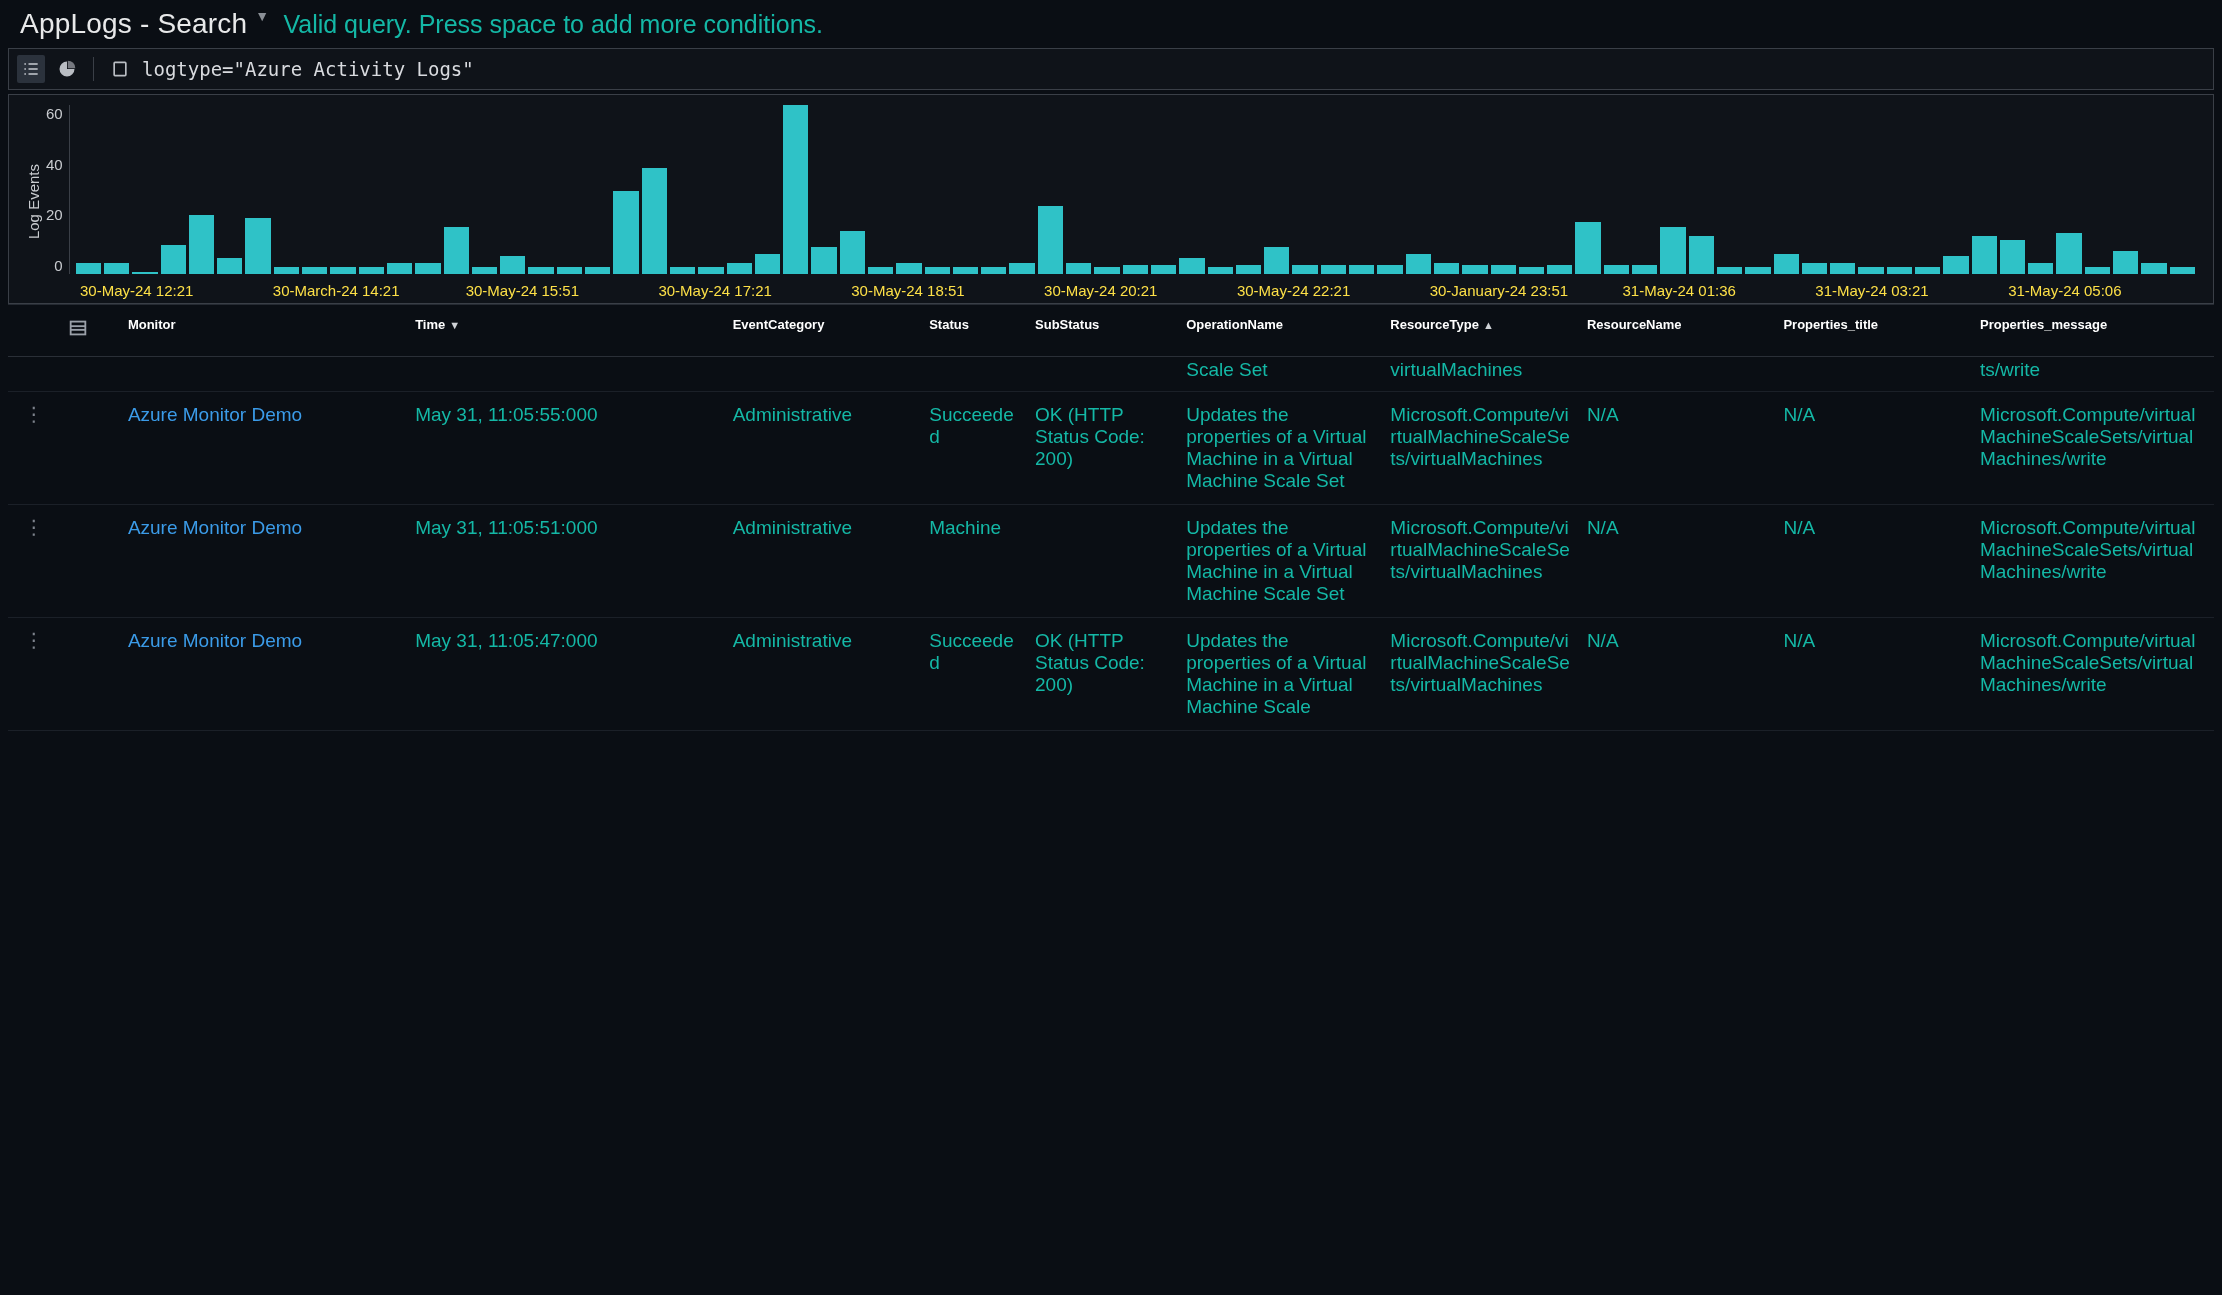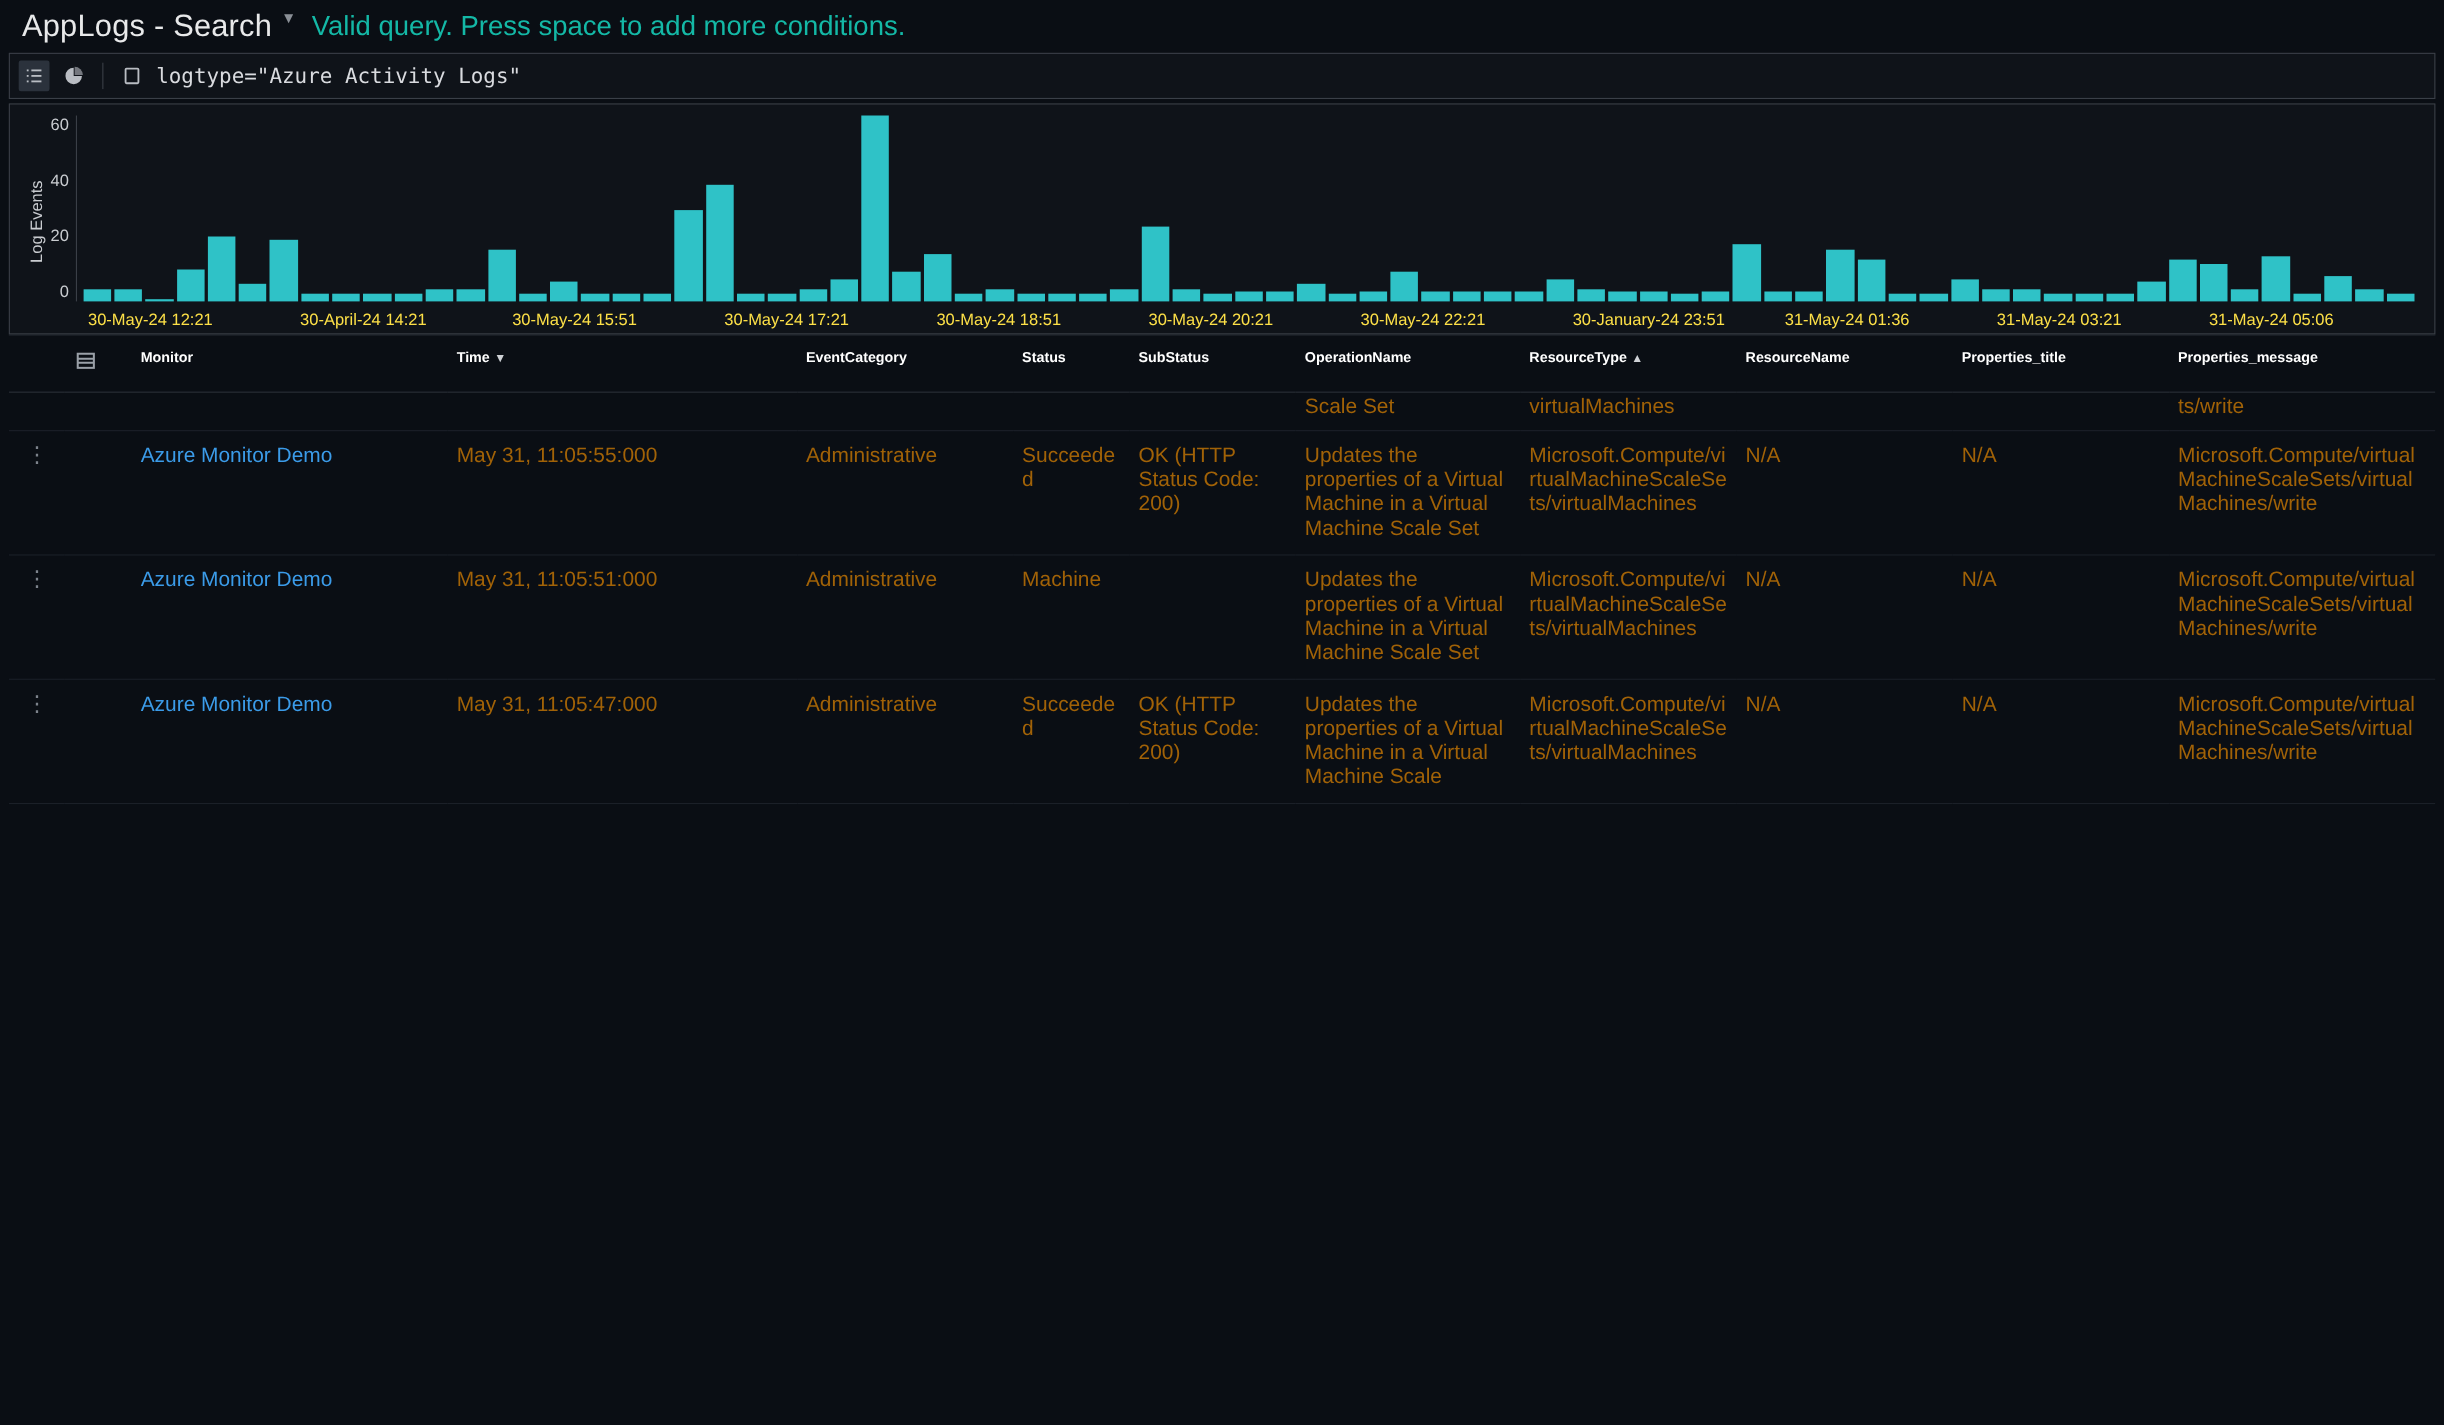--- a/index.html
+++ b/index.html
@@ -174,21 +174,21 @@
     content: "▲";
     font-size: 11px;
     margin-left: 4px;
     color: #cfd2d6;
   }
   .col-handle { width: 34px; }
   .col-icon   { width: 40px; }
   tbody tr { border-bottom: 1px solid #1b2028; }
   tbody td {
     font-size: 19px;
-    color: #a16207;
+    color: #14b8a6;
     padding: 12px 8px;
     vertical-align: top;
     word-wrap: break-word;
     overflow-wrap: break-word;
   }
   .link { color: #3b9be8; }
   .row-menu {
     color: #7d838c;
     font-size: 20px;
     line-height: 1;
@@ -337,21 +337,21 @@
             <div class="bar" style="height: 6.66667%;"></div>
             <div class="bar" style="height: 24%;"></div>
             <div class="bar" style="height: 4%;"></div>
             <div class="bar" style="height: 13.3333%;"></div>
             <div class="bar" style="height: 6.66667%;"></div>
             <div class="bar" style="height: 4%;"></div>
           </div>
       </div>
       <div class="xticks" id="xticks">
           <div class="xtick">30-May-24 12:21</div>
-          <div class="xtick">30-April-24 14:21</div>
+          <div class="xtick">30-March-24 14:21</div>
           <div class="xtick">30-May-24 15:51</div>
           <div class="xtick">30-May-24 17:21</div>
           <div class="xtick">30-May-24 18:51</div>
           <div class="xtick">30-May-24 20:21</div>
           <div class="xtick">30-May-24 22:21</div>
           <div class="xtick">30-January-24 23:51</div>
           <div class="xtick">31-May-24 01:36</div>
           <div class="xtick">31-May-24 03:21</div>
           <div class="xtick">31-May-24 05:06</div>
         </div>

